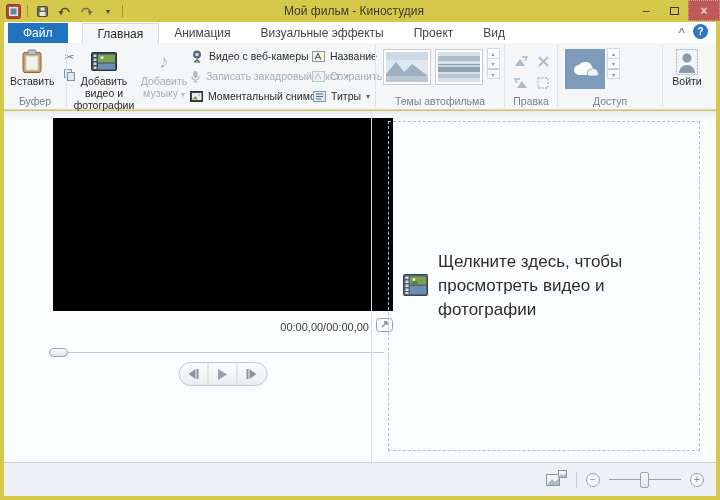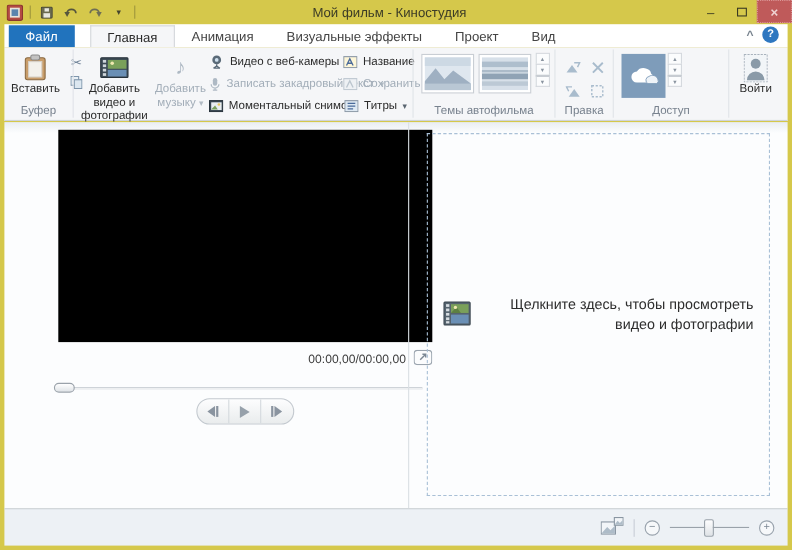--- a/index.html
+++ b/index.html
@@ -72,21 +72,21 @@
   .timerow { position:absolute; right:13px; top:207px; display:flex; align-items:center; gap:7px; }
   .timestamp { font-size:11px; color:#3c3c3c; }
   .seek { position:absolute; left:13px; right:22px; top:237px; height:10px; }
   .seek .track { position:absolute; left:0; right:0; top:4px; height:2px; background:#c3c9cf; border-bottom:1px solid #fff; }
   .seek .handle { position:absolute; left:-3px; top:0; width:19px; height:9px; border:1px solid #9aa2aa; border-radius:5px; background:linear-gradient(#ffffff,#dfe3e7); }
   .transport { position:absolute; left:50%; top:251px; transform:translateX(-50%); display:flex; border:1px solid #c3c9cf; border-radius:12px; background:linear-gradient(#fdfdfe,#e9eced); overflow:hidden; }
   .tbtn { width:29px; height:22px; display:flex; align-items:center; justify-content:center; border-right:1px solid #d4d9dd; }
   .tbtn:last-child { border-right:none; }
 
   .dropzone { position:absolute; left:16px; top:10px; width:312px; height:330px; border:1px dashed #a9c0d6; display:flex; align-items:center; justify-content:center; gap:10px; padding:0 14px; }
-  .hint-text { font-size:13px; color:#2e2e2e; line-height:1.4; max-width:252px;text-align:right; }
+  .hint-text { font-size:17px; color:#2e2e2e; line-height:1.4; max-width:252px; }
 
   
   .statusbar { position:absolute; left:4px; right:4px; bottom:4px; height:34px; background:#edf1f5; border-top:1px solid #ccd3da; }
   .status-right { position:absolute; right:12px; top:0; height:100%; display:flex; align-items:center; gap:9px; }
   .vsep { width:1px; height:16px; background:#c8ced6; }
   .zoombtn { width:14px; height:14px; border:1px solid #98a2ac; border-radius:50%; color:#7c8894; font-size:10px; line-height:11px; text-align:center; background:#f6f8fa; }
   .zoomslider { position:relative; width:72px; height:16px; }
   .zoomslider .track { position:absolute; left:0; right:0; top:7px; height:1px; background:#9aa2aa; }
   .zoomslider .handle { position:absolute; left:31px; top:0; width:9px; height:16px; border:1px solid #9aa2aa; border-radius:2px; background:linear-gradient(#fdfdfe,#dfe3e7); }
 </style>

